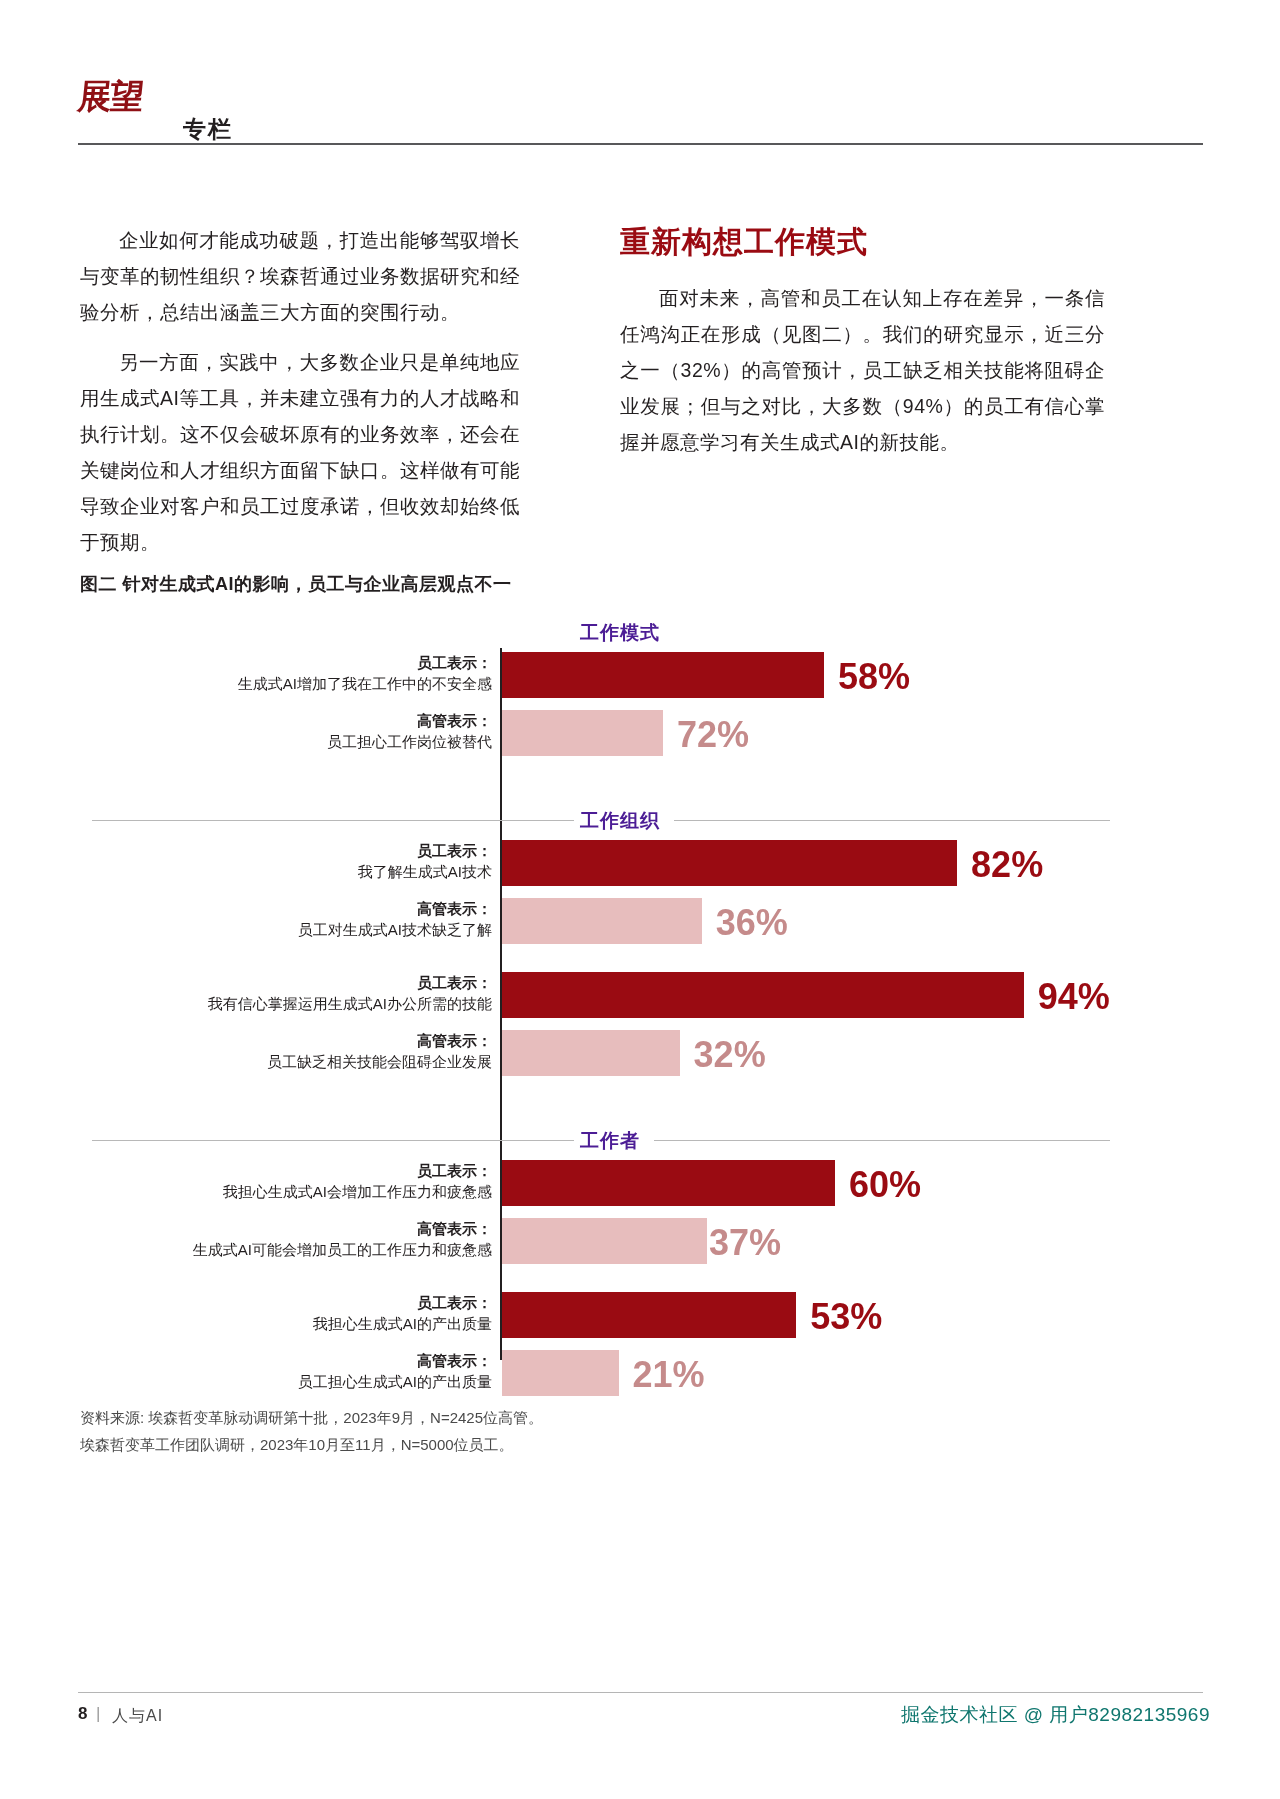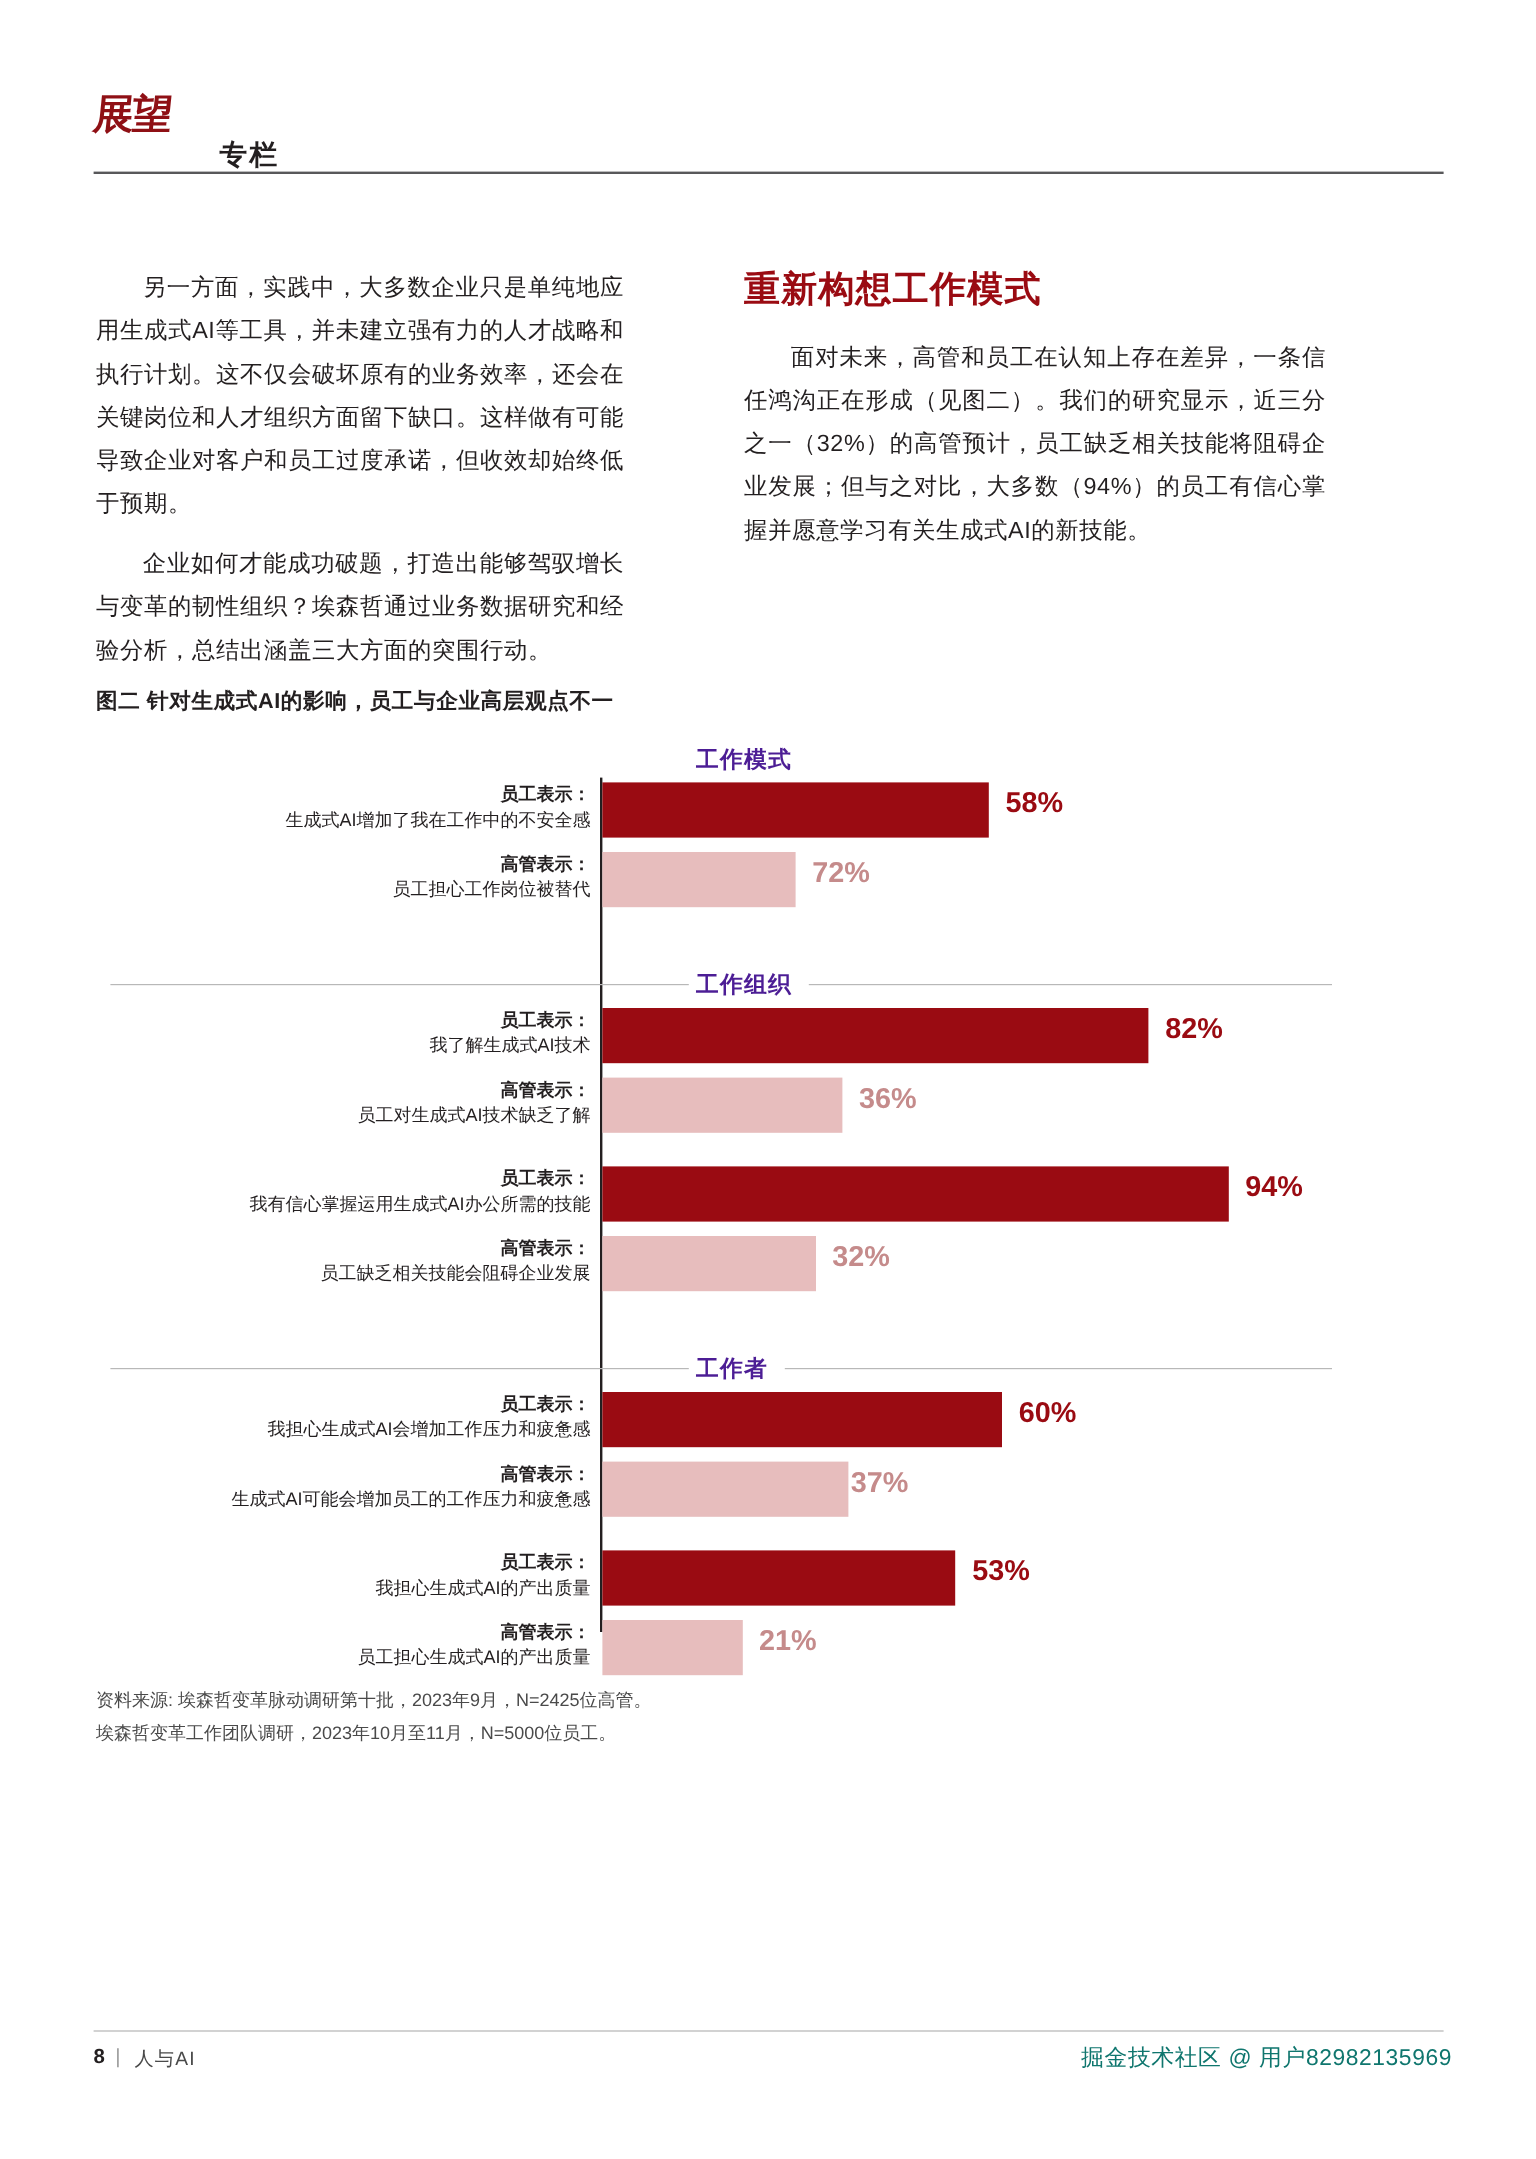--- a/index.html
+++ b/index.html
@@ -164,21 +164,21 @@
     position: absolute;
     left: 422px;
     top: 2px;
     height: 46px;
   }
   .bar.emp { background: #9a0b12; }
   .bar.exec { background: #e7bdbd; }
   .val {
     position: absolute;
     top: 6px;
-    font-size: 24px;
+    font-size: 36px;
     font-weight: bold;
     white-space: nowrap;
     text-align: center;
   }
   .val.emp { color: #9a0b12; }
   .val.exec { color: #c58b8b; }
 
   
   .source {
     position: absolute;
@@ -237,22 +237,22 @@
 
 <div class="page">
 
   <div class="header">
     <div class="logo-mark">展望</div>
     <div class="header-section">专栏</div>
     <div class="header-rule"></div>
   </div>
 
   <div class="col-left">
+    <p class="body">企业如何才能成功破题，打造出能够驾驭增长与变革的韧性组织？埃森哲通过业务数据研究和经验分析，总结出涵盖三大方面的突围行动。</p>
     <p class="body">另一方面，实践中，大多数企业只是单纯地应用生成式AI等工具，并未建立强有力的人才战略和执行计划。这不仅会破坏原有的业务效率，还会在关键岗位和人才组织方面留下缺口。这样做有可能导致企业对客户和员工过度承诺，但收效却始终低于预期。</p>
-    <p class="body">企业如何才能成功破题，打造出能够驾驭增长与变革的韧性组织？埃森哲通过业务数据研究和经验分析，总结出涵盖三大方面的突围行动。</p>
   </div>
 
   <div class="col-right">
     <h2 class="section-title">重新构想工作模式</h2>
     <p class="body">面对未来，高管和员工在认知上存在差异，一条信任鸿沟正在形成（见图二）。我们的研究显示，近三分之一（32%）的高管预计，员工缺乏相关技能将阻碍企业发展；但与之对比，大多数（94%）的员工有信心掌握并愿意学习有关生成式AI的新技能。</p>
   </div>
 
   <div class="fig-title">图二 针对生成式AI的影响，员工与企业高层观点不一</div>
 
   <div class="chart">

